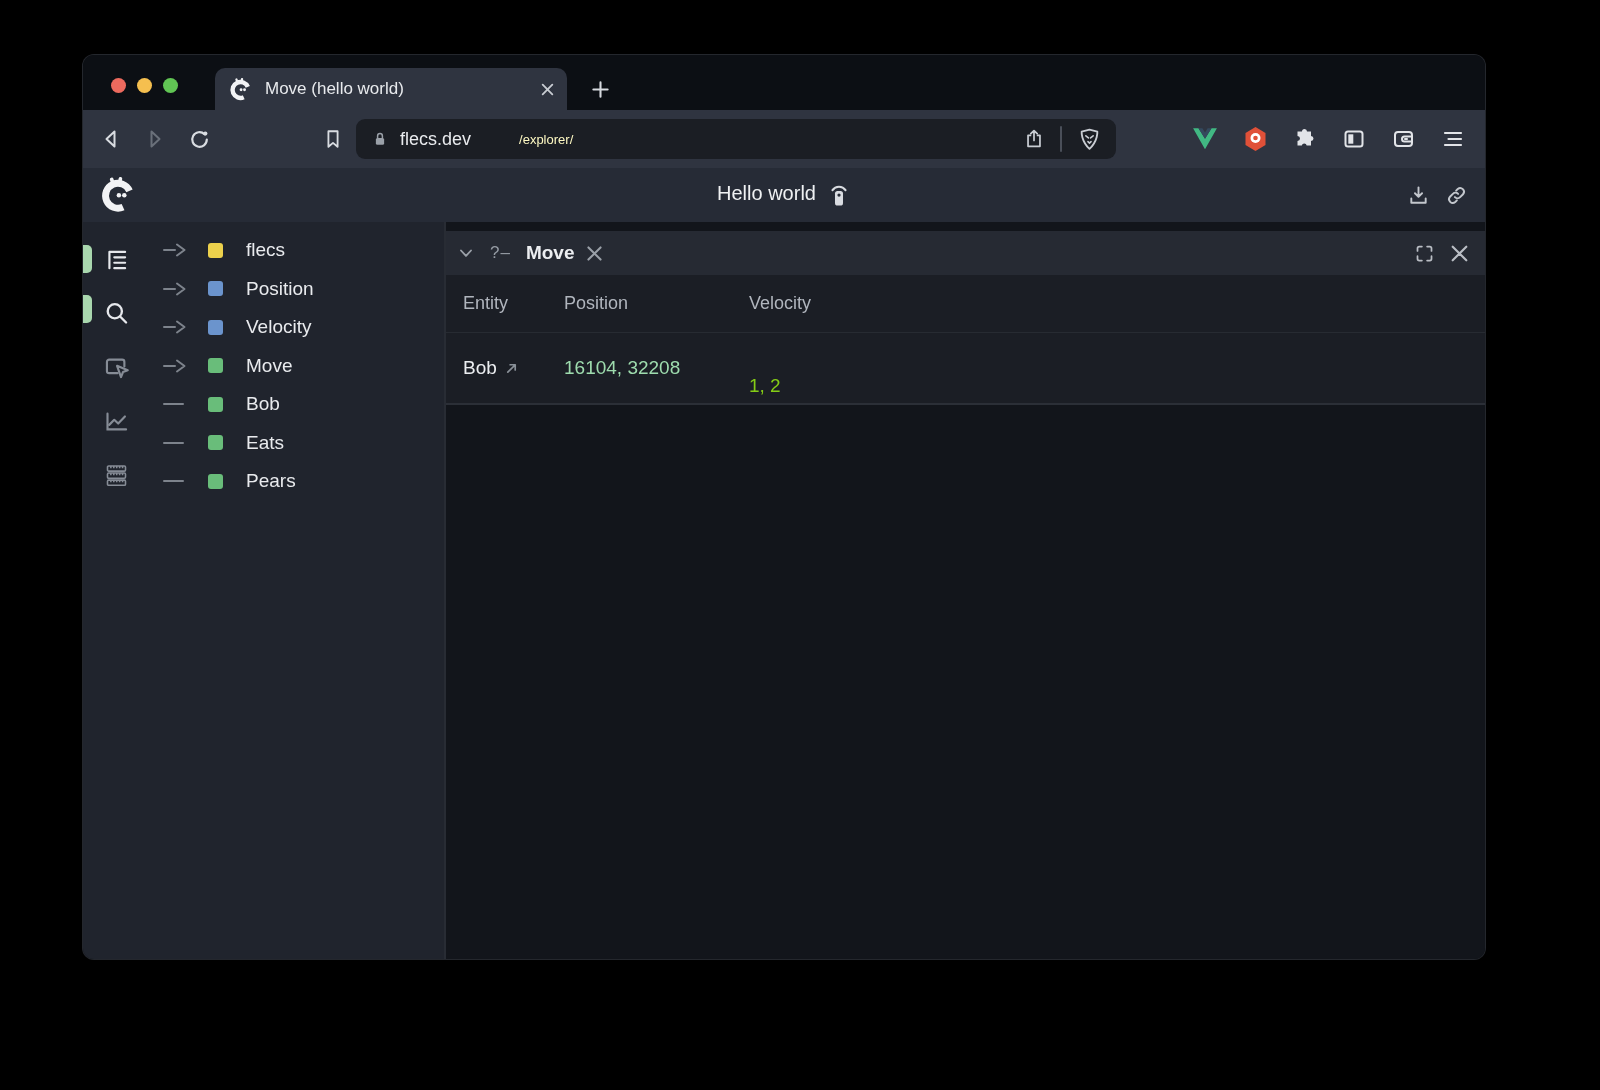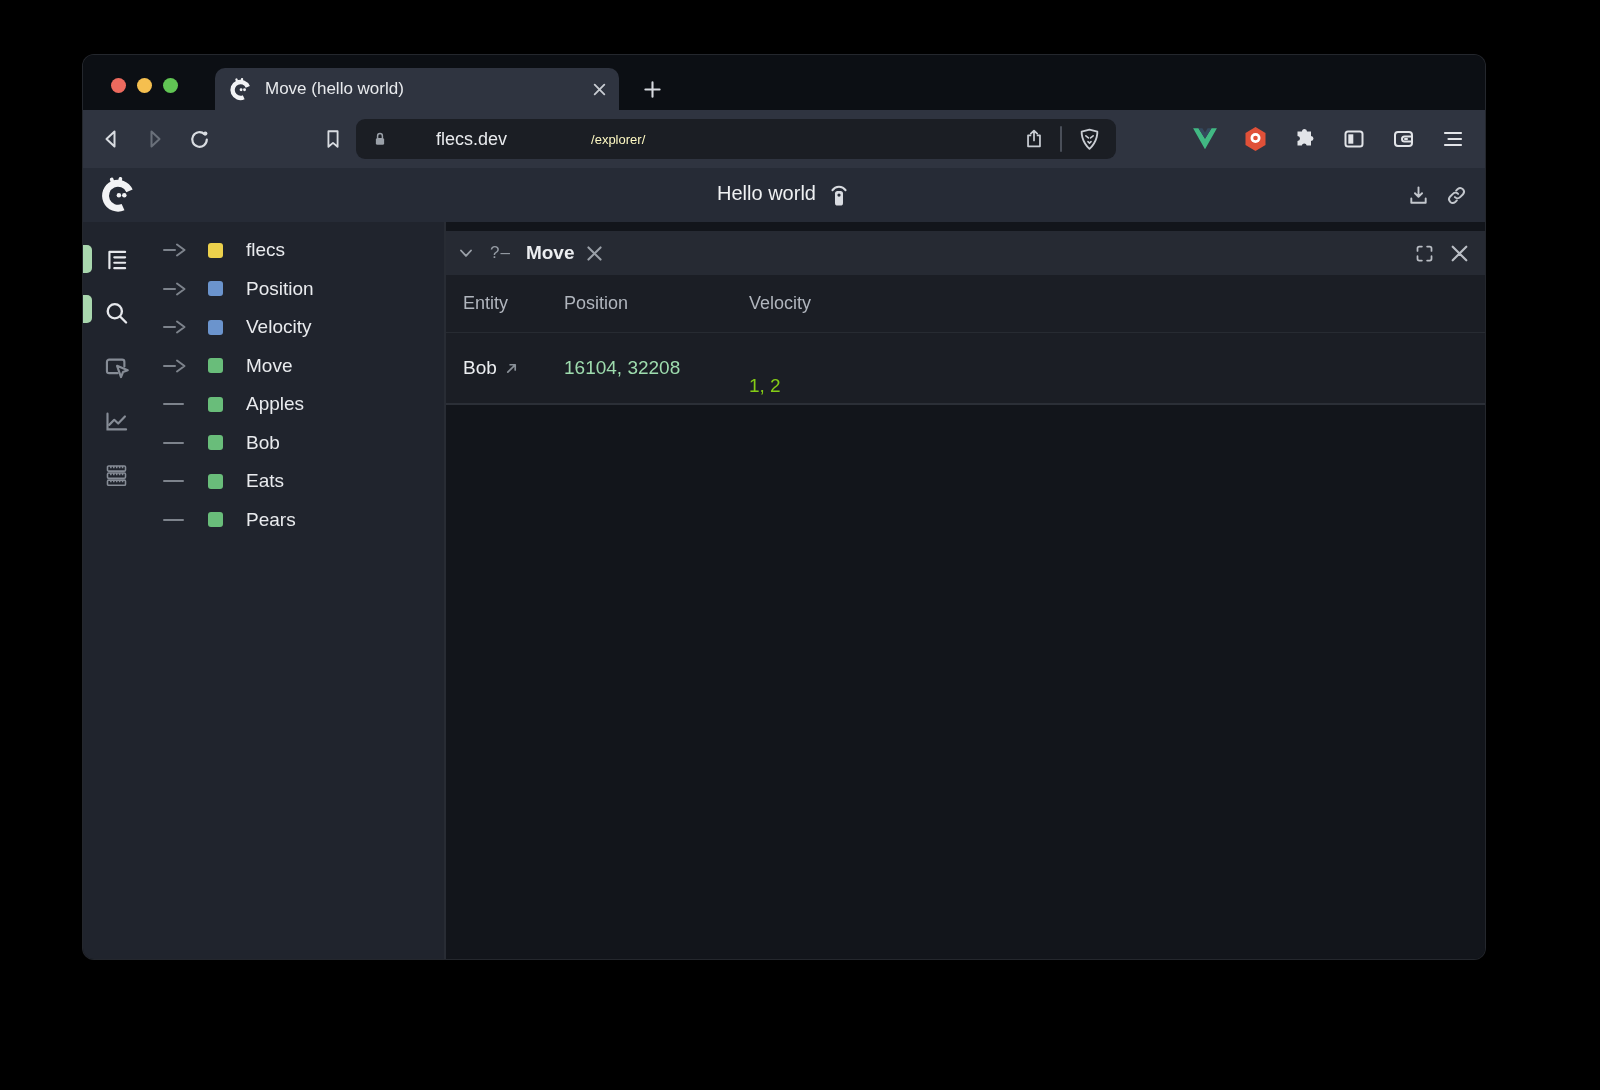--- a/index.html
+++ b/index.html
@@ -11,32 +11,32 @@
   .window{
     position:absolute;left:83px;top:55px;width:1402px;height:904px;
     background:#12151b;border-radius:11px;overflow:hidden;
     box-shadow:0 0 0 1px #24272d;display:flex;flex-direction:column;
   }
   
   .tabstrip{flex:0 0 55px;background:#0c0f14;display:flex;align-items:flex-end;position:relative;}
   .traffic{position:absolute;left:28px;top:23px;display:flex;gap:11px;}
   .light{width:15px;height:15px;border-radius:50%;}
   .light.red{background:#ed6a5e}.light.yellow{background:#f5bf4f}.light.green{background:#61c554}
-  .tab{margin-left:132px;width:404px;height:42px;background:#2f3440;border-radius:10px 10px 0 0;
+  .tab{margin-left:132px;width:352px;height:42px;background:#2f3440;border-radius:10px 10px 0 0;
        display:flex;align-items:center;padding:0 12px 0 14px;box-sizing:border-box;}
   .tab-title{color:#e8eaed;font-size:17px;margin-left:13px;flex:1;white-space:nowrap;overflow:hidden;}
   .icon-btn{display:flex;align-items:center;justify-content:center;background:none;border:none;padding:0;cursor:default;}
   .newtab{height:42px;display:flex;align-items:center;margin-left:24px;color:#d6d9de;}
   
   .toolbar{flex:0 0 58px;background:#2f3440;display:flex;align-items:center;padding:0 20px 0 16px;box-sizing:border-box;}
   .nav{color:#d9dce1;margin-right:20px;}
   .nav.dim{color:#6a707a;}
   .bookmark{color:#d9dce1;margin-left:90px;margin-right:12px;}
   .urlbar{height:40px;background:#1b1e24;border-radius:9px;flex:0 0 760px;display:flex;align-items:center;
-          padding:0 14px 0 15px;box-sizing:border-box;gap:36px;}
+          padding:0 14px 0 15px;box-sizing:border-box;}
   .lock{color:#9aa0a8;margin-right:11px;}
   .url-host{color:#e9ebee;font-size:18px;}
   .url-path{color:#fef9c3;font-size:13px;margin-left:48px;}
   .url-right{margin-left:auto;display:flex;align-items:center;gap:15px;color:#c9cdd3;}
   .vdivider{width:2px;height:26px;background:#4a4f59;border-radius:1px;}
   .ext-icons{display:flex;align-items:center;gap:25px;margin-left:auto;color:#e2e4e8;}
   
   .app-header{flex:0 0 54px;background:#262b36;display:flex;align-items:center;position:relative;padding:0 17px;box-sizing:border-box;}
   .header-center{position:absolute;left:0;right:0;display:flex;justify-content:center;align-items:flex-start;gap:11px;}
   .header-title{color:#eff1f3;font-size:20px;}
@@ -307,29 +307,20 @@
       <div class="tree-item">
         <span class="expander">
           <svg width="26" height="14" viewBox="0 0 26 14">
               <path d="M1 7 H12 M14 1.5 L21.5 7 L14 12.5" fill="none" stroke="currentColor" stroke-width="2" stroke-linecap="round" stroke-linejoin="round"></path>
             </svg>
         </span>
         <span class="square" style="background-color: rgb(105, 189, 122);"></span>
         <span class="tree-label">Move</span>
       </div>
 
-      <div class="tree-item">
-        <span class="expander">
-          <svg width="26" height="14" viewBox="0 0 26 14">
-              <path d="M1 7 H20" fill="none" stroke="currentColor" stroke-width="2" stroke-linecap="round"></path>
-            </svg>
-        </span>
-        <span class="square" style="background-color: rgb(105, 189, 122);"></span>
-        <span class="tree-label">Apples</span>
-      </div>
 
       <div class="tree-item">
         <span class="expander">
           <svg width="26" height="14" viewBox="0 0 26 14">
               <path d="M1 7 H20" fill="none" stroke="currentColor" stroke-width="2" stroke-linecap="round"></path>
             </svg>
         </span>
         <span class="square" style="background-color: rgb(105, 189, 122);"></span>
         <span class="tree-label">Bob</span>
       </div>

